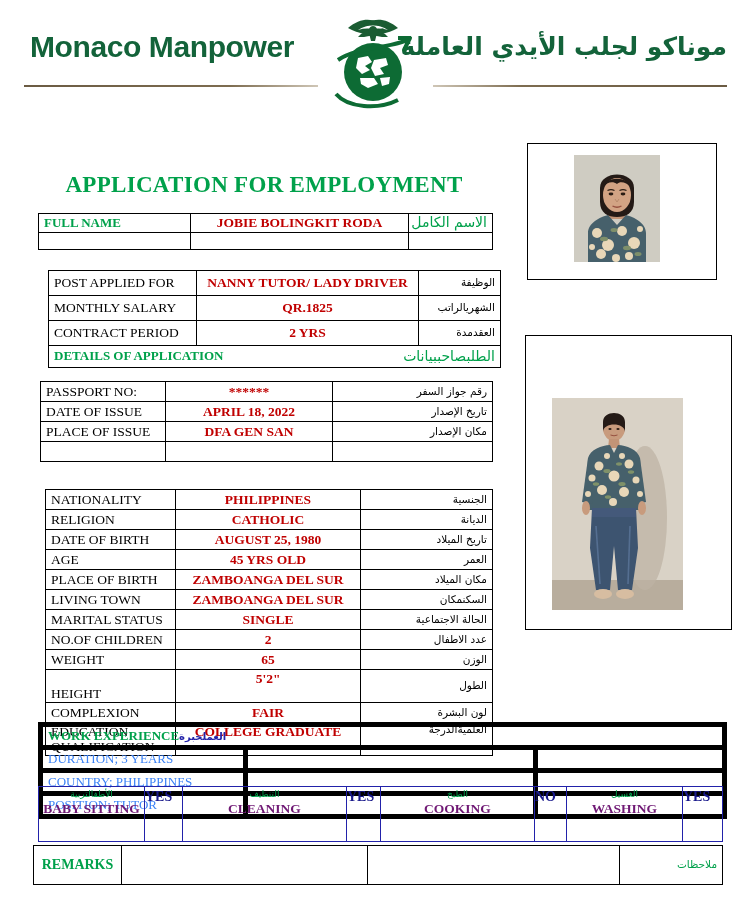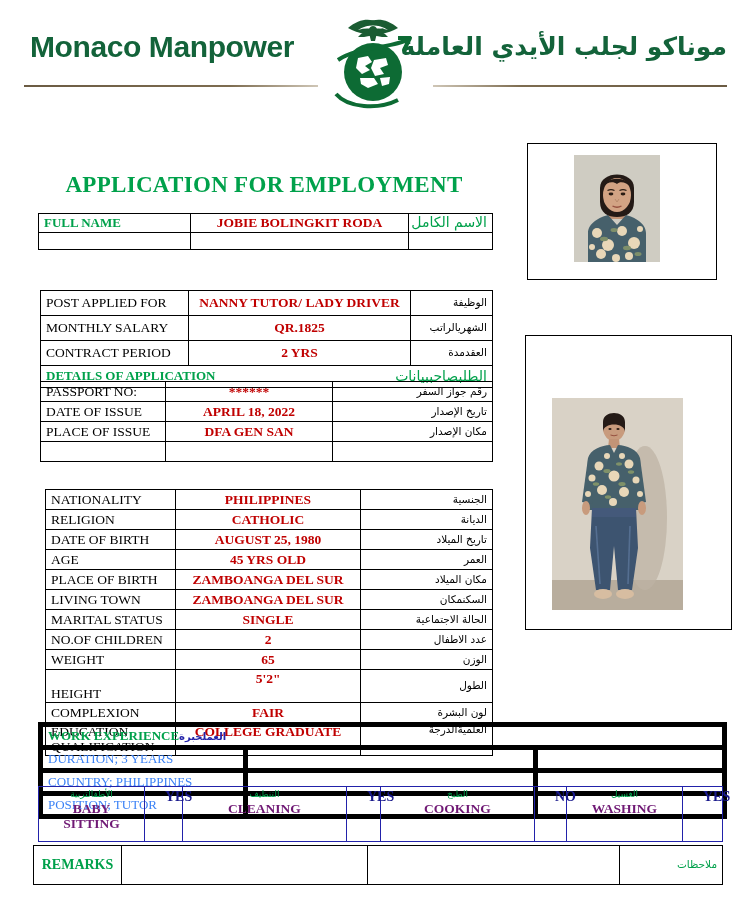--- a/index.html
+++ b/index.html
@@ -111,21 +111,21 @@
     color: #00a14b;
     white-space: nowrap;
   }
 
   
   #name-table { left: 38px; top: 213px; width: 454px; }
   #name-table td { height: 16px; margin-top: 8px; }
   #name-table .r2 td { height: 14px; }
 
   
-  #post-table { left: 40px; top: 270px; width: 452px; margin-top: 20px; }
+  #post-table { left: 48px; top: 270px; width: 452px; }
   #post-table td { height: 22px; }
   #post-table .details-row td {
     height: 19px;
   }
 
   
   #passport-table { left: 40px; top: 381px; width: 452px; }
   #passport-table td { height: 17px; }
 
   
@@ -154,21 +154,21 @@
     direction: rtl;
   }
   .we-row { color: #3b82f6; font-size: 13px; }
 
   
   #skills-table { left: 38px; top: 786px; width: 684px; }
   #skills-table td {
     border: 1px solid #2222aa;
     height: 50px;
     vertical-align: top;
-    padding: 2px 20px;
+    padding: 2px 0;
   }
   .skill-cell { text-align: center; }
   .skill-ar {
     font-family: "DejaVu Sans", sans-serif;
     font-size: 9px;
     color: #00a14b;
     direction: rtl;
     line-height: 1.3;
   }
   .skill-en {

